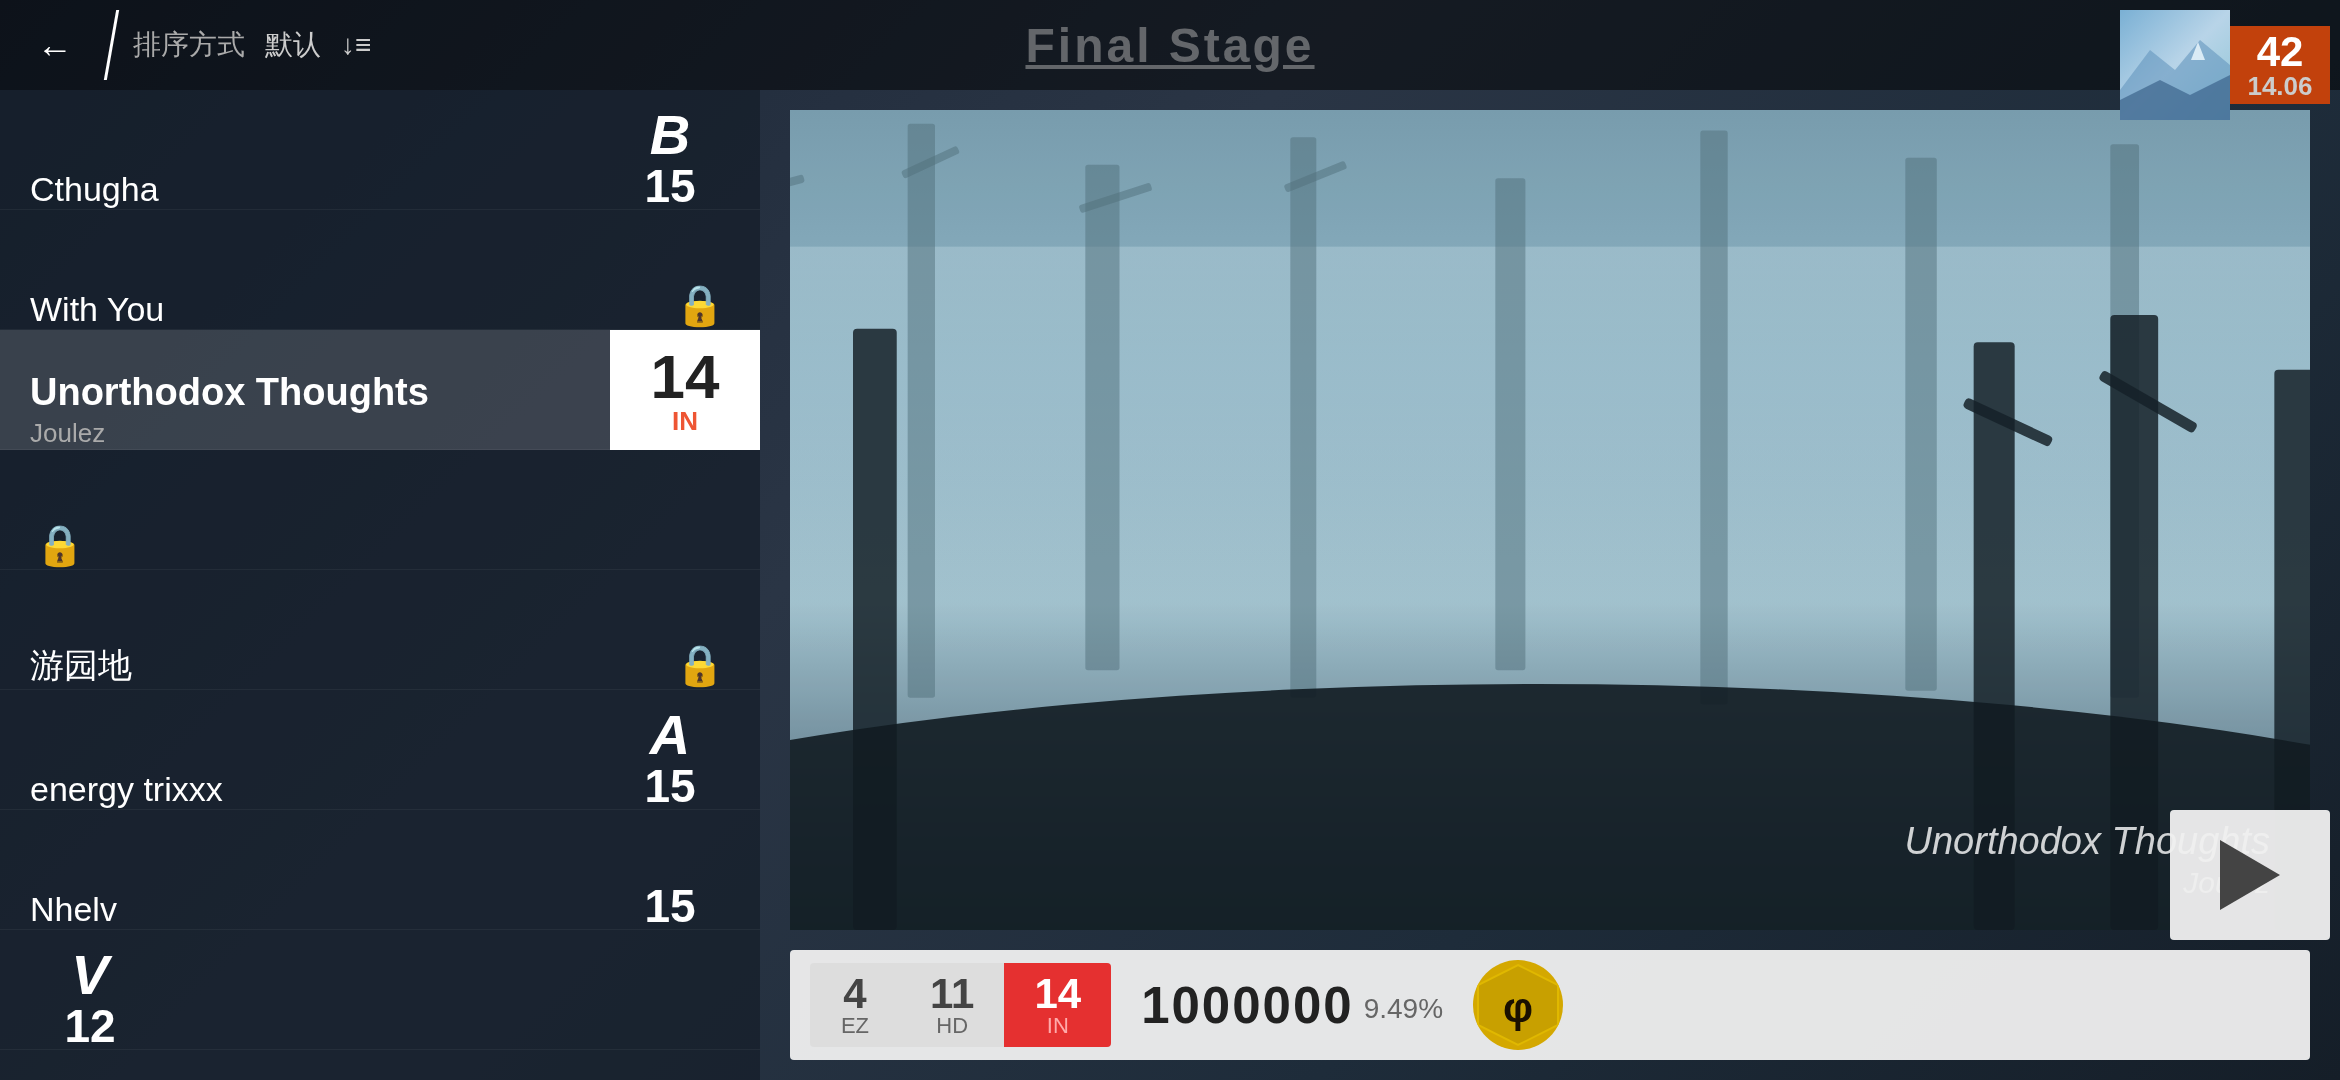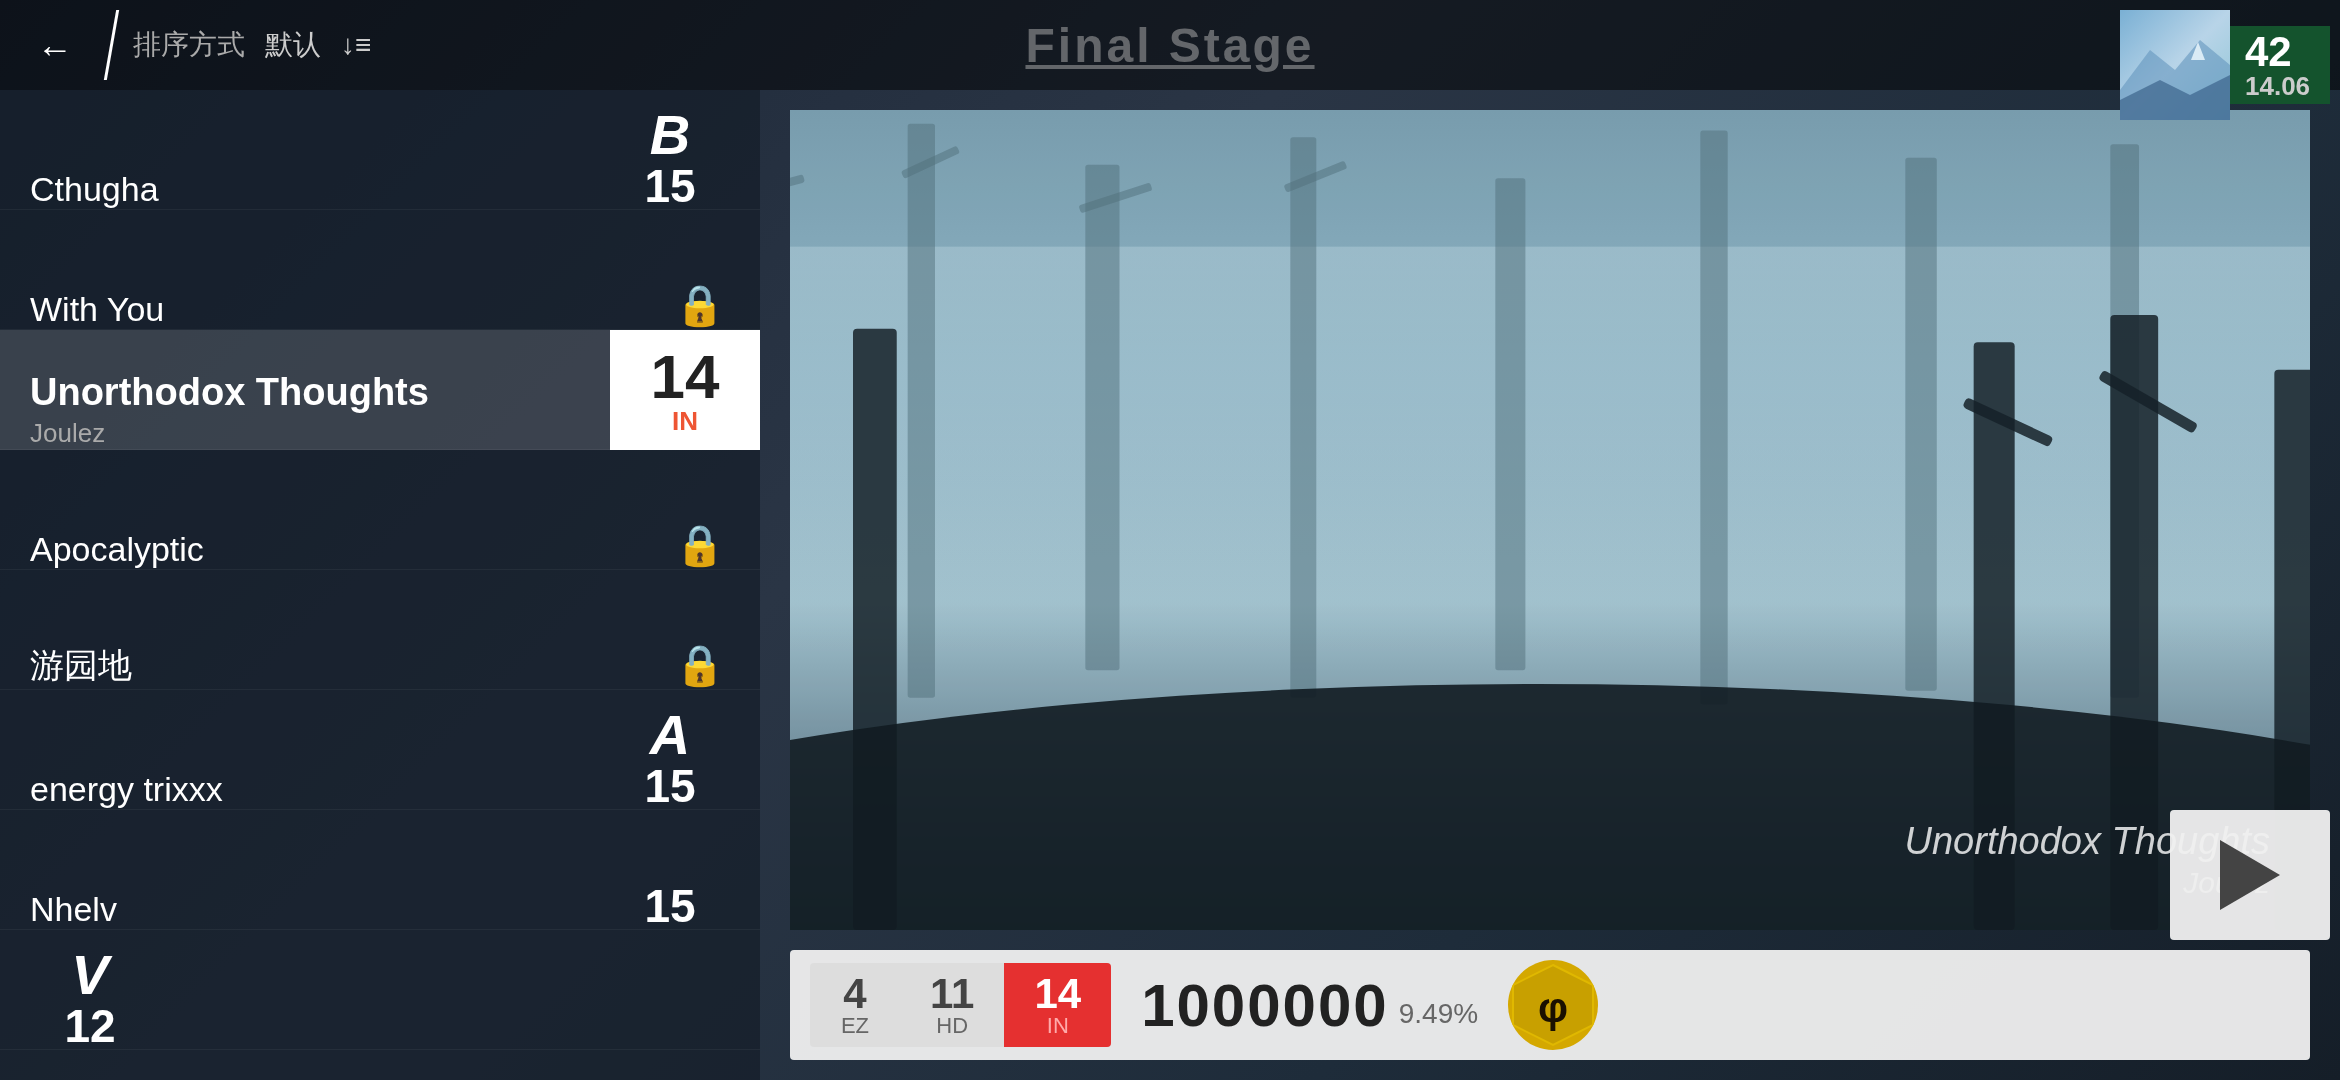--- a/index.html
+++ b/index.html
@@ -98,28 +98,28 @@
 
     .user-avatar {
       width: 110px;
       height: 110px;
       background: linear-gradient(135deg, #7ab0d4, #b8d4e8, #8ec5d6);
       overflow: hidden;
       position: relative;
     }
 
     .user-level-badge {
-      background: #14532d;
+      background: #c2410c;
       color: #fff;
       font-size: 32px;
       font-weight: bold;
       padding: 5px 15px;
       display: flex;
       flex-direction: column;
-      align-items: flex-start;
+      align-items: center;
       justify-content: center;
       min-width: 100px;
     }
 
     .user-level-num {
       font-size: 42px;
       font-weight: bold;
       color: #fff;
       line-height: 1;
     }
@@ -340,21 +340,21 @@
     .diff-tab.active .diff-tab-num {
       color: #fff;
     }
 
     .diff-tab.active .diff-tab-label {
       color: #ffaaaa;
     }
 
     .score-value {
       flex: 1;
-      font-size: 60px;
+      font-size: 51px;
       font-weight: bold;
       color: #222;
       letter-spacing: 2px;
     }
 
     .score-percent {
       font-size: 28px;
       color: #666;
       align-self: flex-end;
       padding-bottom: 10px;
@@ -485,21 +485,20 @@
       <div class="song-title-group">
         <div class="song-title">Unorthodox Thoughts</div>
         <div class="song-artist">Joulez</div>
       </div>
       <div class="selected-diff-box">
         <div class="selected-diff-num">14</div>
         <div class="selected-diff-label">IN</div>
       </div>
     </div>
     <div class="song-item">
-      <div class="song-title">Apocalyptic</div>
       <div class="lock-icon">🔒</div>
     </div>
     <div class="song-item">
       <div class="song-title">游园地</div>
       <div class="lock-icon">🔒</div>
     </div>
     <div class="song-item">
       <div class="song-title">energy trixxx</div>
       <div class="diff-badge">
         <div class="diff-letter" style="font-style: italic; font-weight: 900;">A</div>

